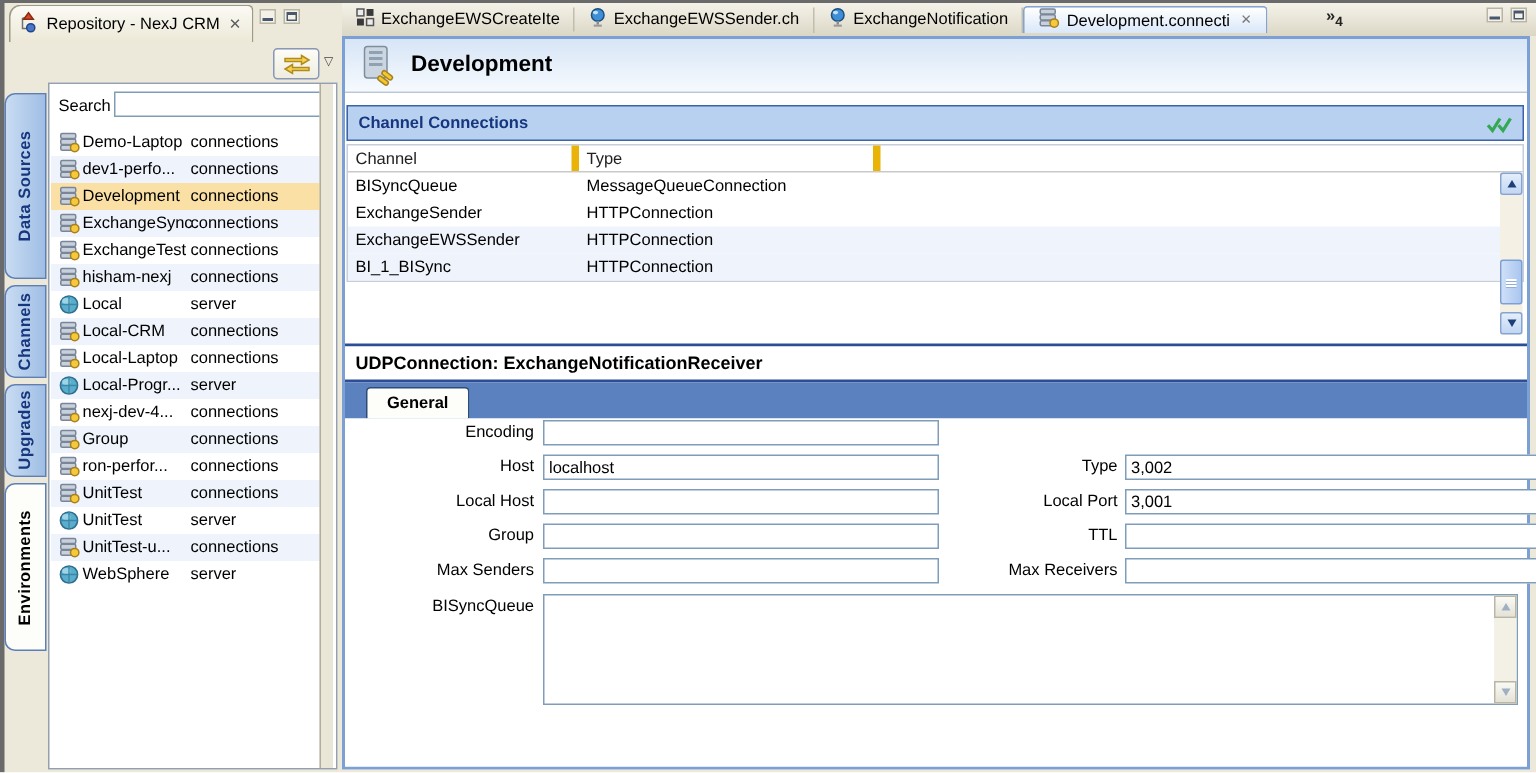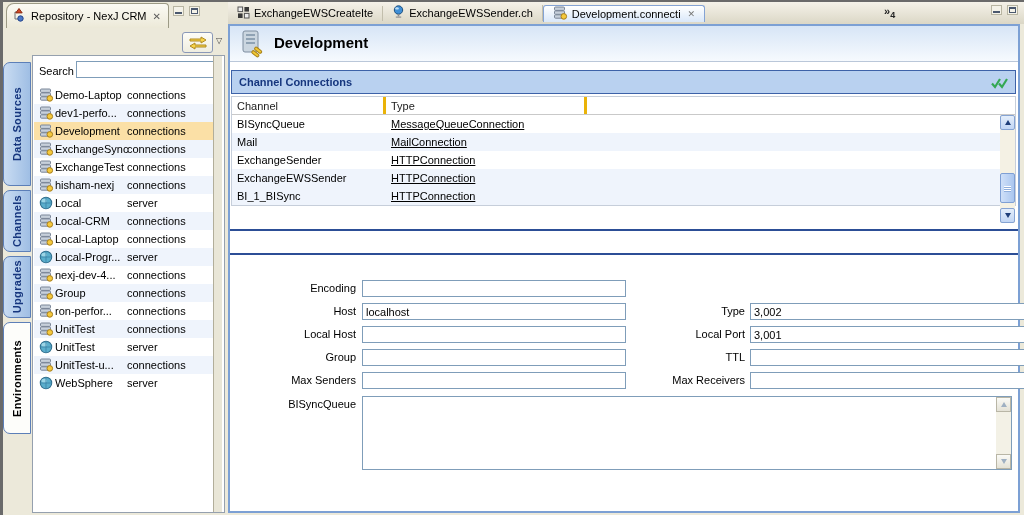--- a/index.html
+++ b/index.html
@@ -67,28 +67,28 @@
   .header-band .hicon { position:absolute; left:8px; top:3px; }
   .editor-title { position:absolute; left:44px; top:8px; font-size:15px; font-weight:bold; }
 
   .section-bar { position:absolute; left:1px; top:44px; width:785px; height:24px;
     background:var(--section-header-blue); border:1px solid #3d62a8; display:flex; align-items:center; }
   .section-bar .stitle { font-weight:bold; color:var(--navy-text); padding-left:7px; }
   .check-icon { position:absolute; right:5px; top:4px; }
 
   .ctable { position:absolute; left:1px; top:70px; width:785px; border:1px solid #c6ceda; background:#fff; }
   .thead { display:flex; height:18px; border-bottom:1px solid #c9c9c9; align-items:center; color:#222; }
-  .thead .hc { border-right:3px solid #eab308; height:100%; display:flex; align-items:center; padding-left:5px; }
+  .thead .hc { border-right:5px solid #eab308; height:100%; display:flex; align-items:center; padding-left:5px; }
   .hc.c1 { width:154px; } .hc.c2 { width:201px; } .hc.c3 { flex:1; border-right:none; }
   .rows { position:relative; width:768px; }
   .drow { display:flex; height:18px; align-items:center; cursor:default; }
   .drow.alt { background:var(--alt-row-blue); }
   .drow.sel { background:var(--selection-orange); }
   .drow .dc { height:100%; display:flex; align-items:center; padding-left:5px; white-space:nowrap; }
-  .dc.c1 { width:154px; } .dc.c2 { flex:1;text-decoration:underline; }
+  .dc.c1 { width:154px; } .dc.c2 { flex:1; }
   .drow.sel .dc.c1 { outline:1px dotted #7a5b2b; outline-offset:-1px; }
   .vscroll { position:absolute; right:0; top:18px; width:15px; height:108px; background:#f4f1e4; }
   .sb-btn { position:absolute; left:0; width:15px; height:15px; background:linear-gradient(#E4EEFB,#C2D6F4);
     border:1px solid #85a3d3; border-radius:2px; }
   .sb-btn.up { top:0; } .sb-btn.dn { bottom:0; }
   .sb-btn::after { content:""; position:absolute; left:3.5px; border-left:3px solid transparent; border-right:3px solid transparent; }
   .sb-btn.up::after { top:4px; border-bottom:5px solid #1f3f7a; }
   .sb-btn.dn::after { bottom:4px; border-top:5px solid #1f3f7a; }
   .sb-thumb { position:absolute; left:0; top:58px; width:15px; height:30px; background:linear-gradient(90deg,#CFE0F8,#AAC6EF);
     border:1px solid #7e9fd4; border-radius:2px; }
@@ -384,20 +384,29 @@
         </div>
         <div class="etab">
           <span><svg width="13" height="14" viewBox="0 0 13 14">
               <circle cx="6.5" cy="5" r="4.2" fill="#3F8FD6" stroke="#1D4F7E"></circle>
               <ellipse cx="5" cy="3.4" rx="1.8" ry="1.2" fill="#BEDFF6"></ellipse>
               <rect x="5.7" y="9" width="1.6" height="2.4" fill="#8A8A8A"></rect>
               <rect x="3.8" y="11.4" width="5.4" height="1.4" fill="#9A9A9A"></rect>
             </svg></span>
           <span>ExchangeEWSSender.ch</span>
         </div>
+        <div class="etab">
+          <span><svg width="13" height="14" viewBox="0 0 13 14">
+              <circle cx="6.5" cy="5" r="4.2" fill="#3F8FD6" stroke="#1D4F7E"></circle>
+              <ellipse cx="5" cy="3.4" rx="1.8" ry="1.2" fill="#BEDFF6"></ellipse>
+              <rect x="5.7" y="9" width="1.6" height="2.4" fill="#8A8A8A"></rect>
+              <rect x="3.8" y="11.4" width="5.4" height="1.4" fill="#9A9A9A"></rect>
+            </svg></span>
+          <span>ExchangeNotification</span>
+        </div>
         <div class="etab active">
           <span><svg width="15" height="14" viewBox="0 0 15 14">
               <g stroke="#7A8698" fill="#C7D0DB">
                 <rect x="1.5" y="1" width="10" height="3.4" rx="1"></rect>
                 <rect x="1.5" y="4.9" width="10" height="3.4" rx="1"></rect>
                 <rect x="1.5" y="8.8" width="10" height="3.4" rx="1"></rect>
               </g>
               <circle cx="10.8" cy="10.4" r="2.8" fill="#F5C93C" stroke="#A87F1E"></circle>
             </svg></span>
           <span>Development.connecti</span>
@@ -445,24 +454,20 @@
         <div class="thead">
           <span class="hc c1">Channel</span>
           <span class="hc c2">Type</span>
           <span class="hc c3"></span>
         </div>
         <div class="rows">
             <div class="drow">
               <span class="dc c1">BISyncQueue</span>
               <span class="dc c2">MessageQueueConnection</span>
             </div>
-            <div class="drow alt">
-              <span class="dc c1">Mail</span>
-              <span class="dc c2">MailConnection</span>
-            </div>
             <div class="drow">
               <span class="dc c1">ExchangeSender</span>
               <span class="dc c2">HTTPConnection</span>
             </div>
             <div class="drow alt">
               <span class="dc c1">ExchangeEWSSender</span>
               <span class="dc c2">HTTPConnection</span>
             </div>
             <div class="drow alt">
               <span class="dc c1">BI_1_BISync</span>
@@ -470,21 +475,25 @@
             </div>
           </div>
         <div class="vscroll">
           <span class="sb-btn up"></span>
           <span class="sb-thumb"></span>
           <span class="sb-btn dn"></span>
         </div>
       </div>
 
       <div class="navy-line nl1"></div>
+      <div class="detail-title">UDPConnection: ExchangeNotificationReceiver</div>
       <div class="navy-line nl2"></div>
+      <div class="general-bar">
+        <span class="gtab">General</span>
+      </div>
 
       <div class="eform">
         <span class="desc-label">BISyncQueue</span>
         <div class="desc-area">
           <div class="desc-scroll">
             <span class="ds-btn up"></span>
             <span class="ds-btn dn"></span>
           </div>
         </div>
       <div class="frow fl" style="top: 1px;">

